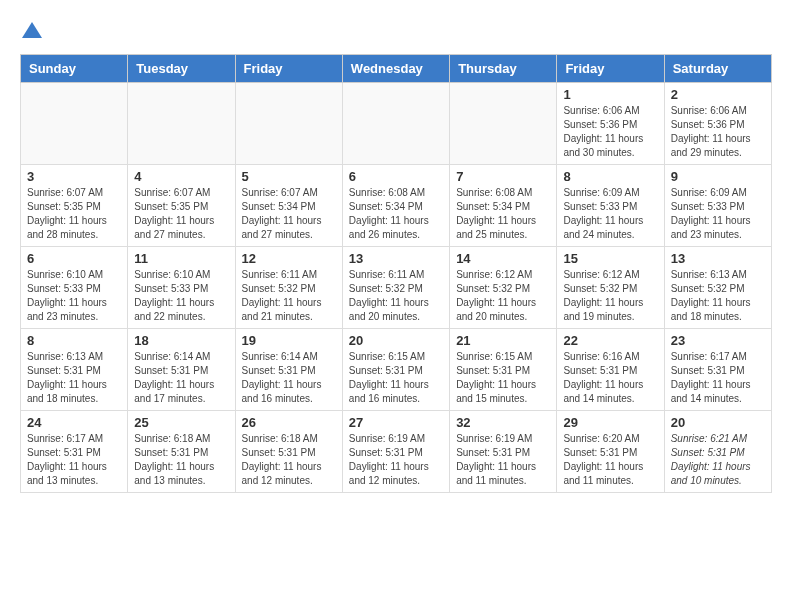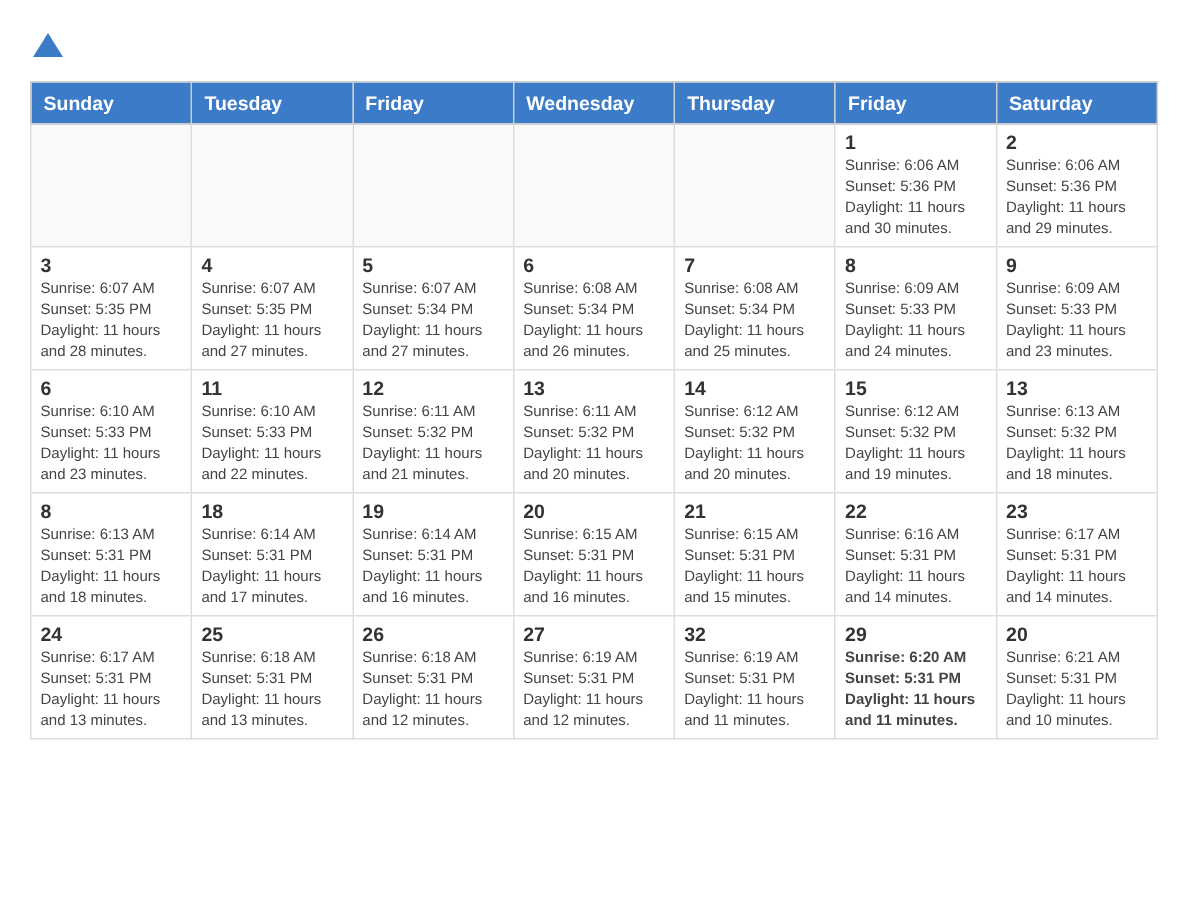--- a/index.html
+++ b/index.html
@@ -327,27 +327,27 @@
         </td>
         <td>
           <span class="day-number">32</span>
           <div class="day-info" style="white-space: pre-line;">Sunrise: 6:19 AM
 Sunset: 5:31 PM
 Daylight: 11 hours
 and 11 minutes.</div>
         </td>
         <td>
           <span class="day-number">29</span>
-          <div class="day-info" style="white-space: pre-line; font-weight: bold;">Sunrise: 6:20 AM
+          <div class="day-info" style="white-space: pre-line;">Sunrise: 6:20 AM
 Sunset: 5:31 PM
 Daylight: 11 hours
 and 11 minutes.</div>
         </td>
         <td>
           <span class="day-number">20</span>
-          <div class="day-info" style="white-space: pre-line;">Sunrise: 6:21 AM
+          <div class="day-info" style="white-space: pre-line; font-style: italic;">Sunrise: 6:21 AM
 Sunset: 5:31 PM
 Daylight: 11 hours
 and 10 minutes.</div>
         </td>
       </tr>
     </tbody>
 </table>
 
 </body></html>

